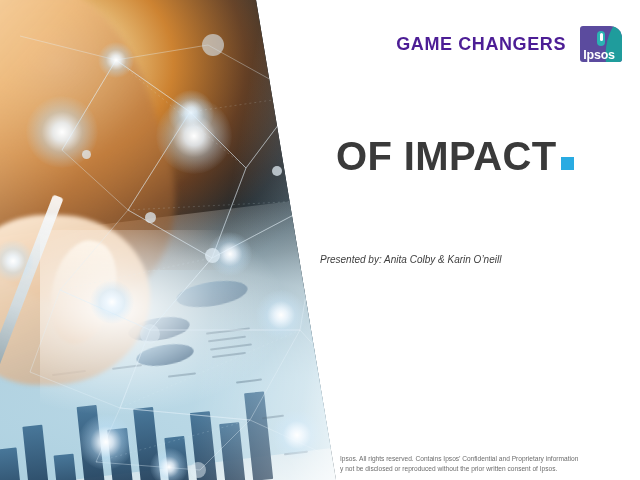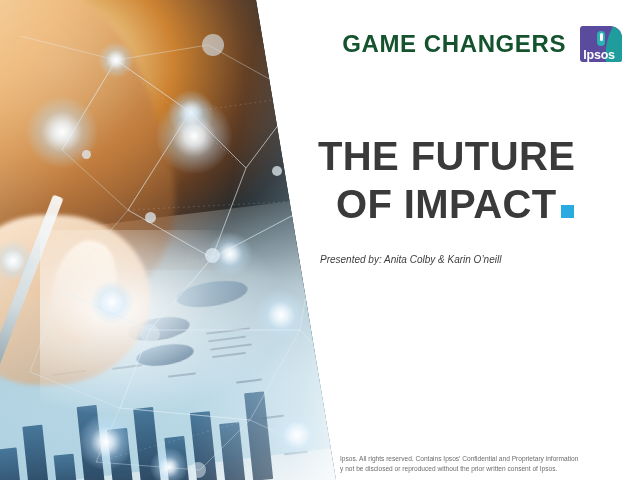--- a/index.html
+++ b/index.html
@@ -203,24 +203,24 @@
   
   #brand-row {
     position: absolute;
     right: 18px;
     top: 26px;
     display: flex;
     align-items: center;
     gap: 14px;
   }
   #game-changers {
-    font-size: 24px;
+    font-size: 18px;
     font-weight: bold;
     letter-spacing: .6px;
-    color: #14532d;
+    color: #4c1d95;
     white-space: nowrap;
     font-family: "Liberation Sans", sans-serif;
   }
   #ipsos-logo {
     position: relative;
     width: 42px;
     height: 36px;
     background: #5b4b9e;
     border-radius: 3px 12px 3px 3px;
     overflow: hidden;
@@ -415,21 +415,20 @@
     <div id="game-changers">GAME CHANGERS</div>
     <div id="ipsos-logo">
       <div class="swoosh"></div>
       <div class="pill"></div>
       <div class="pill-dot"></div>
       <div class="word">Ipsos</div>
     </div>
   </div>
 
   <div id="title-block">
-    <div class="title-line l1">THE FUTURE</div>
     <div class="title-line l2"><span>OF IMPACT</span><span id="title-period"></span></div>
   </div>
 
   <div id="presenter">Presented by: Anita Colby &amp; Karin O’neill</div>
 
   <div id="footer">
     <div>Ipsos. All rights reserved. Contains Ipsos’ Confidential and Proprietary information</div>
     <div>y not be disclosed or reproduced without the prior written consent of Ipsos.</div>
   </div>
 

